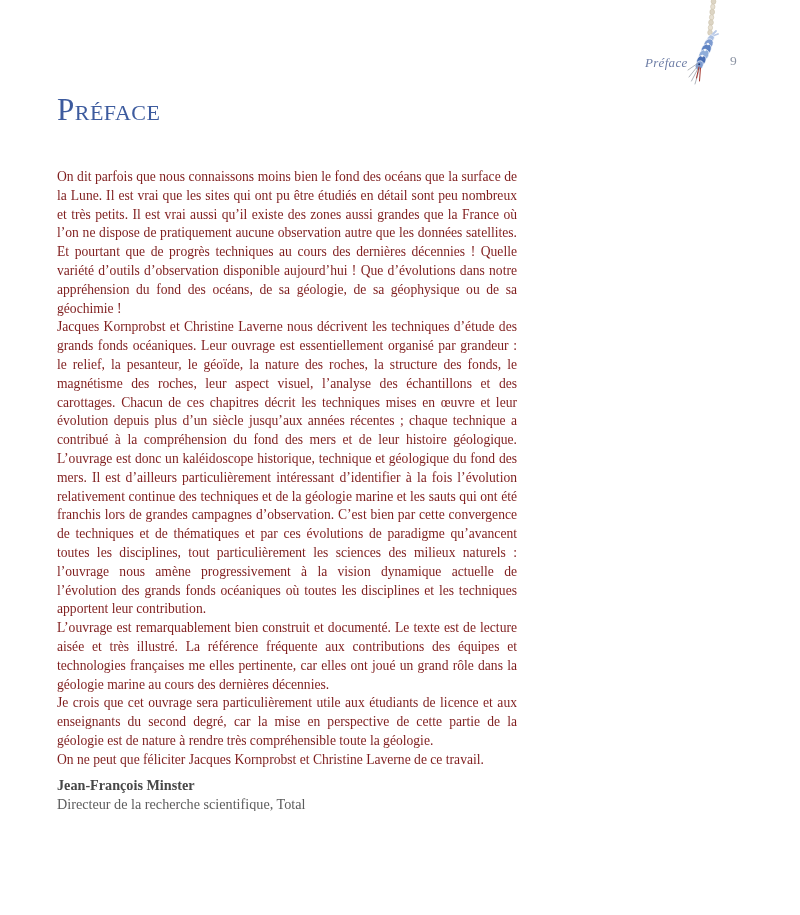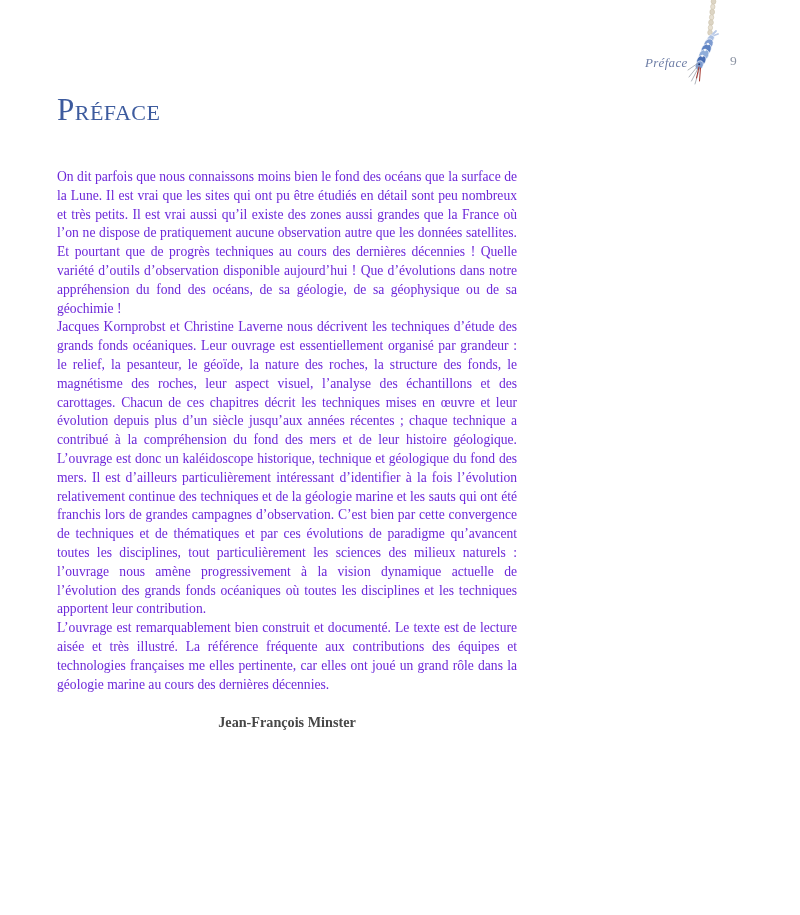--- a/index.html
+++ b/index.html
@@ -57,27 +57,27 @@
     font-size: 31px;
     line-height: 36px;
     letter-spacing: 0.5px;
     color: #3d5b9e;
   }
   .bodytext p {
     margin: 0;
     font-size: 13.6px;
     line-height: 18.8px;
     text-align: justify;
-    color: #6d28d9;
+    color: #7f1d1d;
   }
 
   
   .signature {
-    margin-top: 19px;
-    text-align: center;
+    margin-top: 6px;
+    text-align: left;
     font-size: 14.2px;
     line-height: 19.5px;
     color: #5d5d5d;
   }
   .sig-name {
     font-weight: bold;
     color: #474747;
   }
 </style>
 </head>
@@ -137,20 +137,23 @@
   <span class="running-title">Préface</span>
   <span class="page-number">9</span>
 
   <div class="content">
     <h1 class="title">Préface</h1>
 
     <div class="bodytext">
       <p>On dit parfois que nous connaissons moins bien le fond des océans que la surface de la Lune. Il est vrai que les sites qui ont pu être étudiés en détail sont peu nombreux et très petits. Il est vrai aussi qu’il existe des zones aussi grandes que la France où l’on ne dispose de pratiquement aucune observation autre que les données satellites. Et pourtant que de progrès techniques au cours des dernières décennies&nbsp;! Quelle variété d’outils d’observation disponible aujourd’hui&nbsp;! Que d’évolutions dans notre appréhension du fond des océans, de sa géologie, de sa géophysique ou de sa géochimie&nbsp;!</p>
       <p>Jacques Kornprobst et Christine Laverne nous décrivent les techniques d’étude des grands fonds océaniques. Leur ouvrage est essentiellement organisé par grandeur&nbsp;: le relief, la pesanteur, le géoïde, la nature des roches, la structure des fonds, le magnétisme des roches, leur aspect visuel, l’analyse des échantillons et des carottages. Chacun de ces chapitres décrit les techniques mises en œuvre et leur évolution depuis plus d’un siècle jusqu’aux années récentes&nbsp;; chaque technique a contribué à la compréhension du fond des mers et de leur histoire géologique. L’ouvrage est donc un kaléidoscope historique, technique et géologique du fond des mers. Il est d’ailleurs particulièrement intéressant d’identifier à la fois l’évolution relativement continue des techniques et de la géologie marine et les sauts qui ont été franchis lors de grandes campagnes d’observation. C’est bien par cette convergence de techniques et de thématiques et par ces évolutions de paradigme qu’avancent toutes les disciplines, tout particulièrement les sciences des milieux naturels&nbsp;: l’ouvrage nous amène progressivement à la vision dynamique actuelle de l’évolution des grands fonds océaniques où toutes les disciplines et les techniques apportent leur contribution.</p>
       <p>L’ouvrage est remarquablement bien construit et documenté. Le texte est de lecture aisée et très illustré. La référence fréquente aux contributions des équipes et technologies françaises me elles pertinente, car elles ont joué un grand rôle dans la géologie marine au cours des dernières décennies.</p>
+      <p>Je crois que cet ouvrage sera particulièrement utile aux étudiants de licence et aux enseignants du second degré, car la mise en perspective de cette partie de la géologie est de nature à rendre très compréhensible toute la géologie.</p>
+      <p>On ne peut que féliciter Jacques Kornprobst et Christine Laverne de ce travail.</p>
     </div>
 
     <div class="signature">
       <div class="sig-name">Jean-François Minster</div>
+      <div class="sig-role">Directeur de la recherche scientifique, Total</div>
     </div>
   </div>
 
 </div>
 
 </body></html>

